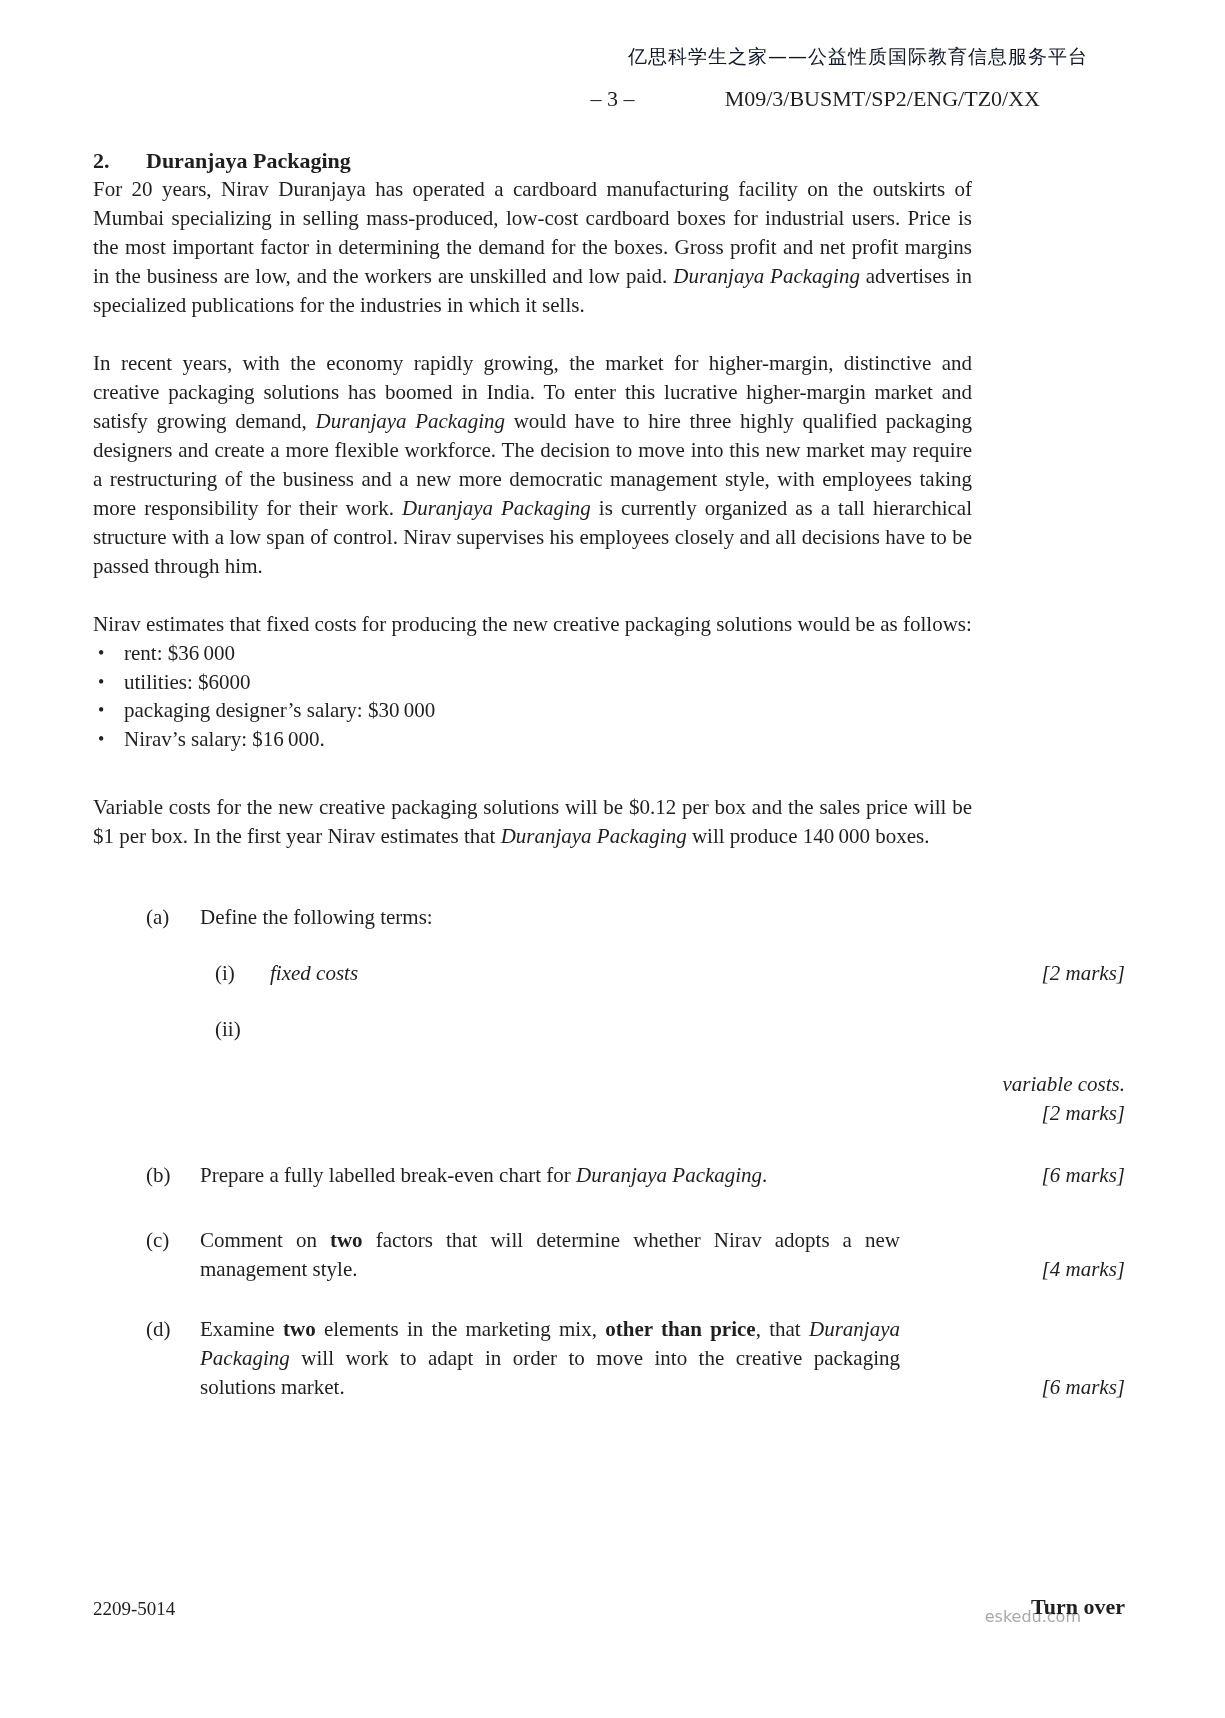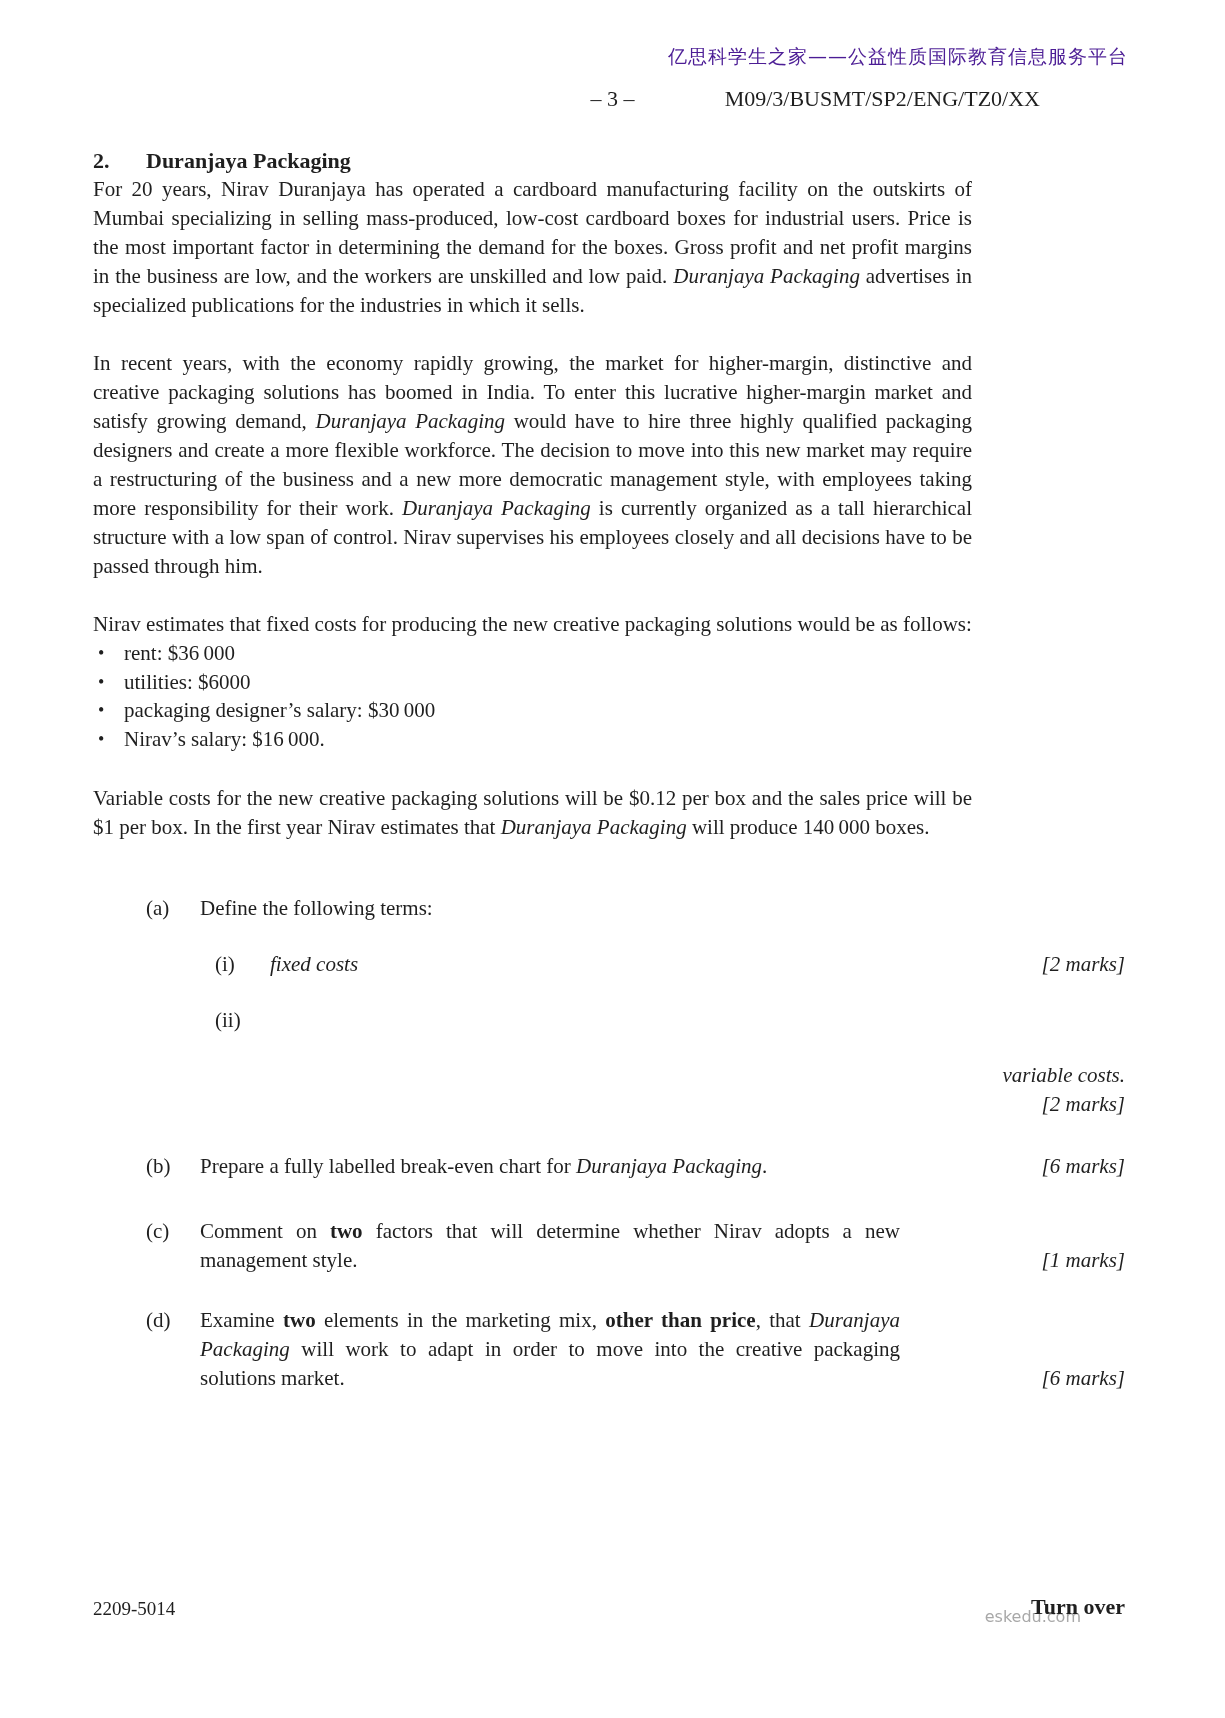--- a/index.html
+++ b/index.html
@@ -12,24 +12,24 @@
     width: 1225px;
     height: 1718px;
     background: #ffffff;
     font-family: "Liberation Serif", "DejaVu Serif", serif;
     color: #1f1f1f;
     overflow: hidden;
   }
   .cn-watermark {
     position: absolute;
     top: 44px;
-    left: 668px;
+    left: 628px;
     font-family: "DejaVu Sans", sans-serif;
     font-size: 19px;
-    color: #4c1d95;
+    color: #0f172a;
     letter-spacing: 1px;
     white-space: nowrap;
   }
   .page-num {
     position: absolute;
     top: 86px;
     left: 0;
     right: 0;
     text-align: center;
     font-size: 22px;
@@ -68,21 +68,21 @@
   .bullet-row {
     display: flex;
     line-height: 28.5px;
   }
   .bullet-dot {
     flex: 0 0 26px;
     padding-left: 5px;
     font-size: 18px;
   }
   .bullet-text { flex: 1; text-align: left; }
-  .after-bullets { margin-top: 31px; }
+  .after-bullets { margin-top: 40px; }
   .parts {
     margin-left: 53px;
     width: 979px;
     margin-top: 52px;
     font-size: 21px;
     line-height: 29px;
   }
   .part {
     display: flex;
     align-items: flex-end;
@@ -193,21 +193,21 @@
 
       <div class="part mb36">
         <span class="part-label">(b)</span>
         <div class="part-body"><span>Prepare a fully labelled break-even chart for </span><span class="i">Duranjaya Packaging</span><span>.</span></div>
         <span class="part-marks">[6 marks]</span>
       </div>
 
       <div class="part mb31">
         <span class="part-label">(c)</span>
         <div class="part-body narrow"><span>Comment on </span><span class="b">two</span><span> factors that will determine whether Nirav adopts a new management style.</span></div>
-        <span class="part-marks">[1 marks]</span>
+        <span class="part-marks">[4 marks]</span>
       </div>
 
       <div class="part">
         <span class="part-label">(d)</span>
         <div class="part-body narrow"><span>Examine </span><span class="b">two</span><span> elements in the marketing mix, </span><span class="b">other than price</span><span>, that </span><span class="i">Duranjaya Packaging</span><span> will work to adapt in order to move into the creative packaging solutions market.</span></div>
         <span class="part-marks">[6 marks]</span>
       </div>
 
     </div>
   </div>

